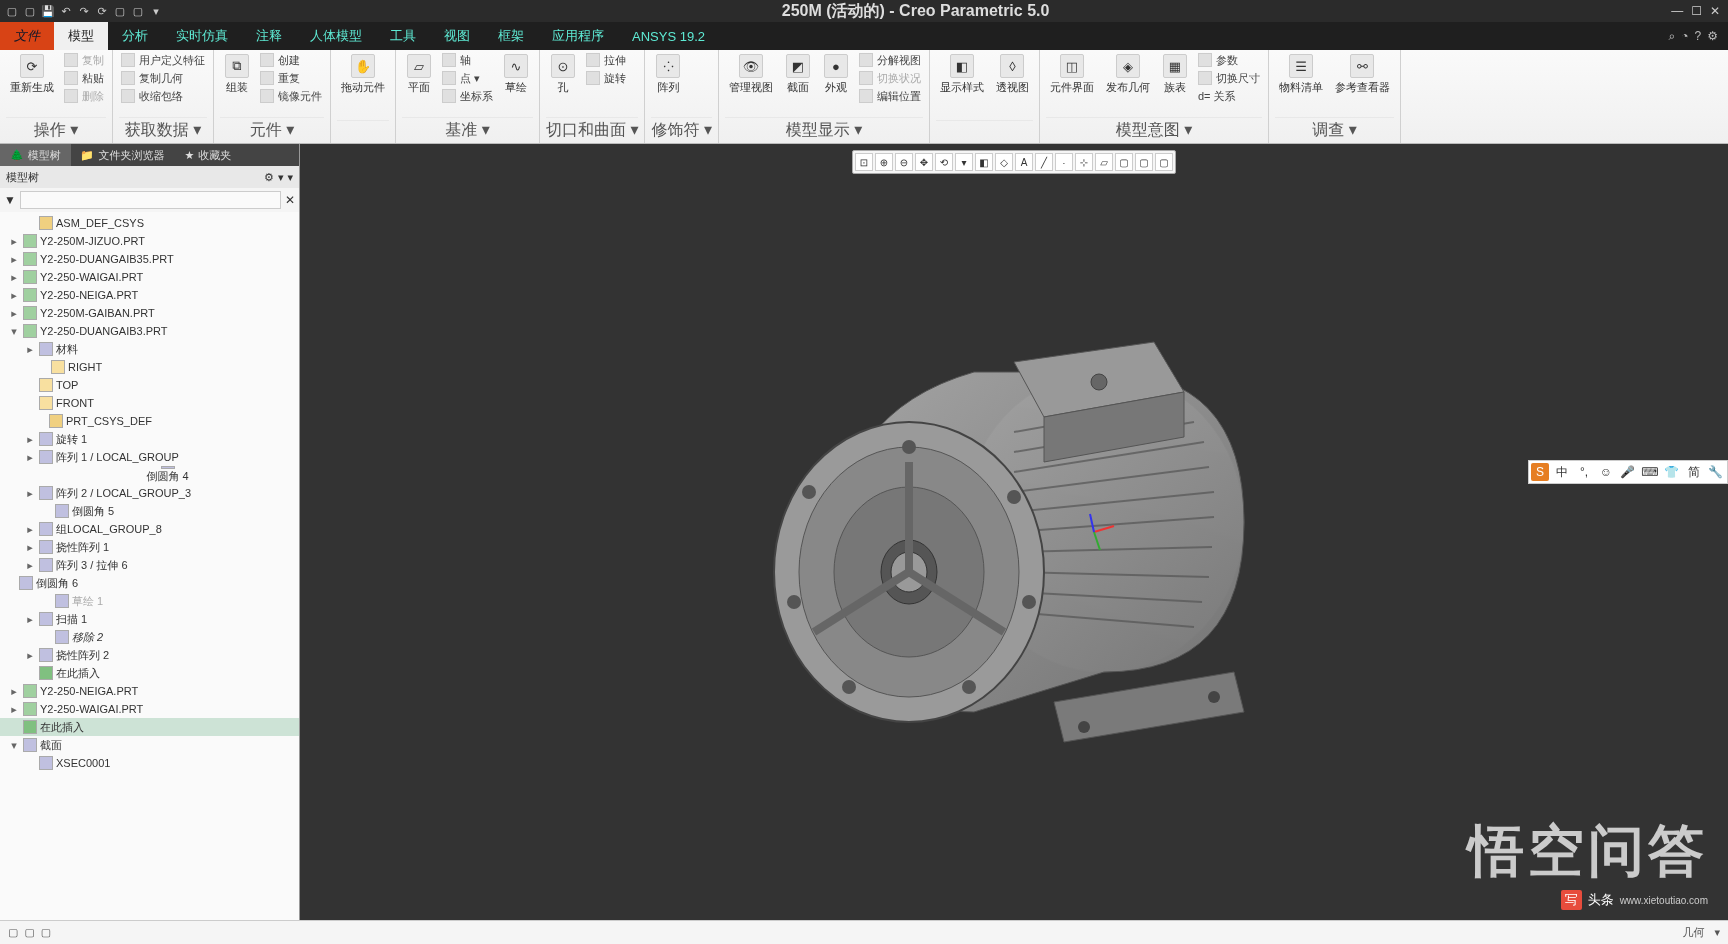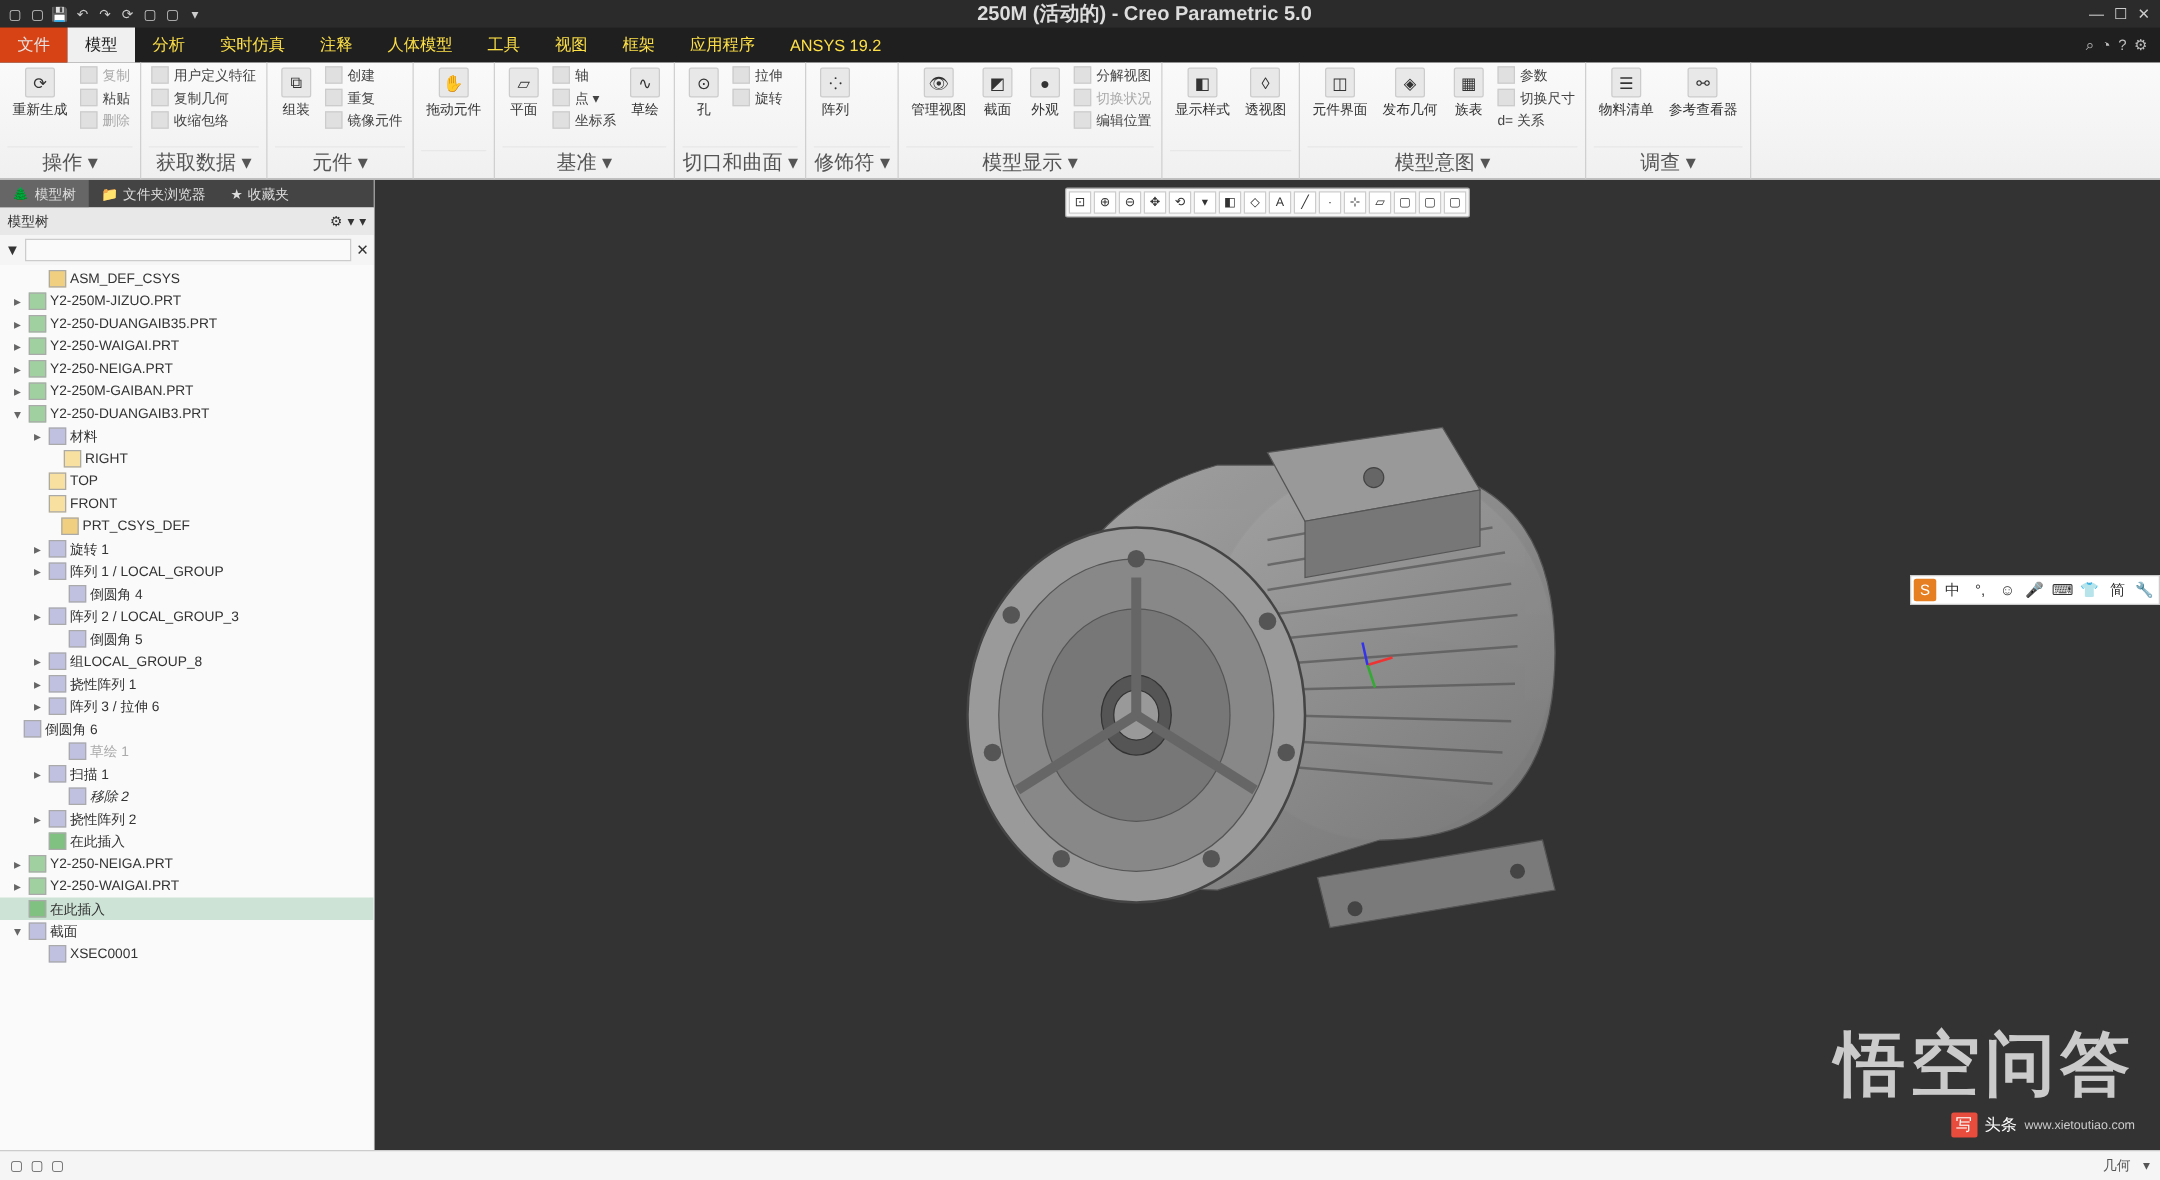--- a/index.html
+++ b/index.html
@@ -4,22 +4,22 @@
 <style>
 * { margin:0; padding:0; box-sizing:border-box; font-family:"Microsoft YaHei",Arial,sans-serif; }
 body { width:1728px; height:944px; background:#333; overflow:hidden; font-size:12px; color:#333; position:relative; }
 .titlebar { height:22px; background:#2b2b2b; display:flex; align-items:center; color:#ccc; }
 .titlebar .qat { display:flex; gap:2px; padding:0 4px; }
 .titlebar .qat span { width:16px; height:16px; display:flex; align-items:center; justify-content:center; font-size:11px; cursor:pointer; }
 .titlebar .title { flex:1; text-align:center; font-size:16px; color:#ddd;font-weight:bold; }
 .titlebar .winbtns { display:flex; gap:8px; padding:0 8px; }
 .titlebar .winbtns span { cursor:pointer; }
 .menubar { height:28px; background:#1f1f1f; display:flex; align-items:stretch; }
-.menubar .tab { padding:0 14px; display:flex; align-items:center; color:#fde047; font-size:13px; cursor:pointer; }
-.menubar .tab.file { background:#d84315; color:#e5e5e5; }
+.menubar .tab { padding:0 14px; display:flex; align-items:center; color:#5eead4; font-size:13px; cursor:pointer; }
+.menubar .tab.file { background:#d84315; color:#0f172a;font-style:italic; }
 .menubar .tab.active { background:#f0f0f0; color:#222; }
 .menubar .right-icons { margin-left:auto; display:flex; align-items:center; gap:6px; padding-right:10px; color:#bbb; }
 .ribbon { height:94px; background:linear-gradient(#fafafa,#f0f0f0); border-bottom:1px solid #bbb; display:flex; }
 .rgroup { border-right:1px solid #d0d0d0; padding:2px 6px 0 6px; display:flex; flex-direction:column; min-width:60px; }
 .rgroup .content { flex:1; display:flex; gap:4px; align-items:flex-start; }
 .rgroup .label { text-align:center; font-size:16px; color:#555; padding:2px 0; border-top:1px solid #e8e8e8; }
 .rbtn { display:flex; flex-direction:column; align-items:center; gap:2px; padding:2px 4px; cursor:pointer; font-size:11px; color:#333; min-width:34px; }
 .rbtn .ico { width:24px; height:24px; background:#e8e8e8; border:1px solid #ccc; border-radius:2px; display:flex; align-items:center; justify-content:center; font-size:13px; }
 .rcol { display:flex; flex-direction:column; gap:1px; }
 .rsmall { display:flex; align-items:flex-start; gap:4px; padding:1px 2px; cursor:pointer; font-size:11px; color:#444; white-space:nowrap; }
@@ -415,21 +415,21 @@
         <div class="tree-item" style="padding-left: 24px;">
           <span class="exp">▸</span>
           <span class="tico feat"></span>
           <span>旋转 1</span>
         </div>
         <div class="tree-item" style="padding-left: 24px;">
           <span class="exp">▸</span>
           <span class="tico feat"></span>
           <span>阵列 1 / LOCAL_GROUP</span>
         </div>
-        <div class="tree-item" style="padding-left: 40px;">
+        <div class="tree-item" style="padding-left: 40px; flex-direction: column;">
           <span class="exp"></span>
           <span class="tico feat"></span>
           <span>倒圆角 4</span>
         </div>
         <div class="tree-item" style="padding-left: 24px;">
           <span class="exp">▸</span>
           <span class="tico feat"></span>
           <span>阵列 2 / LOCAL_GROUP_3</span>
         </div>
         <div class="tree-item" style="padding-left: 40px;">

